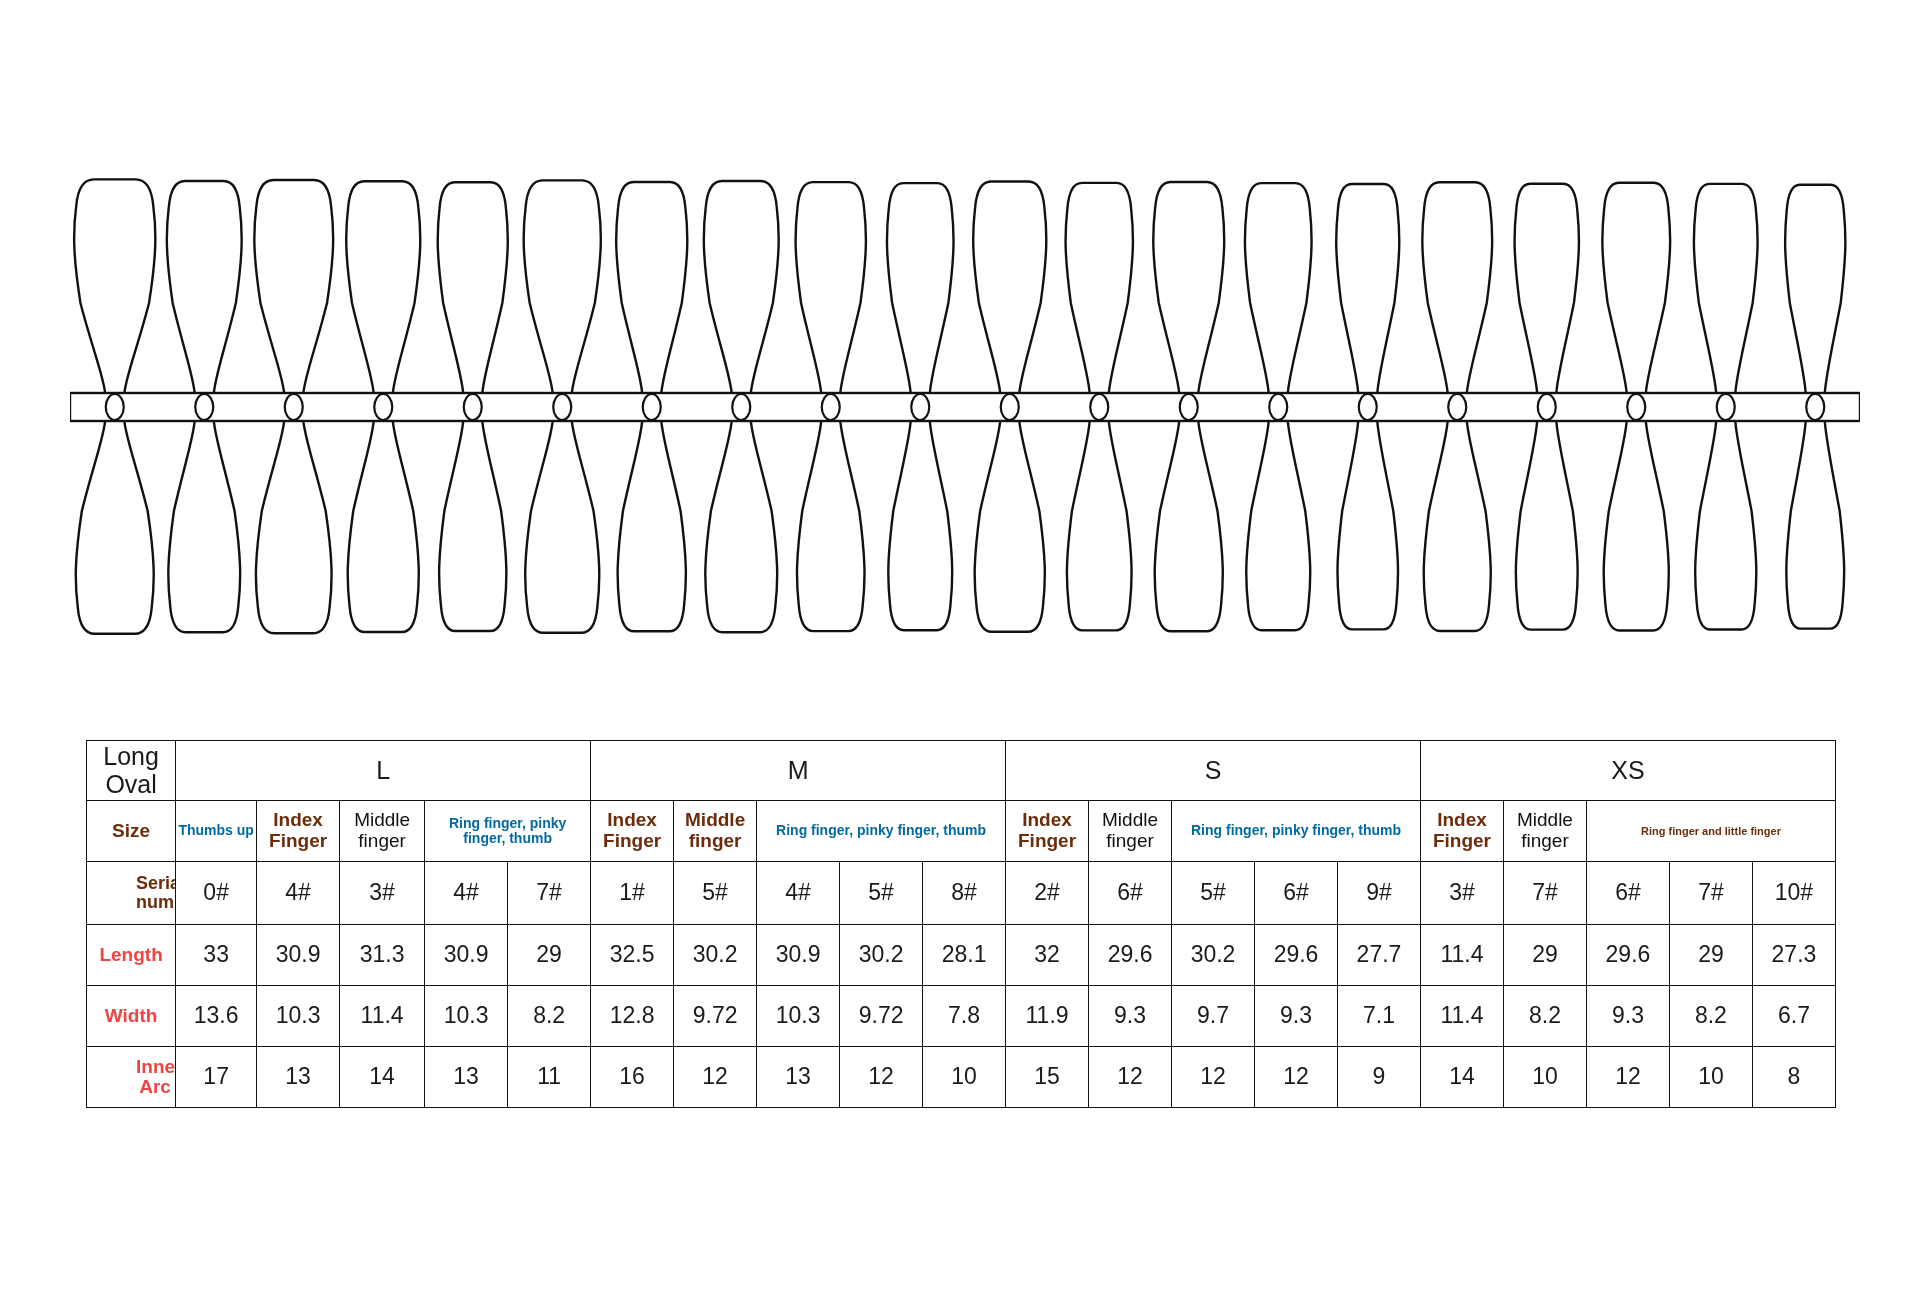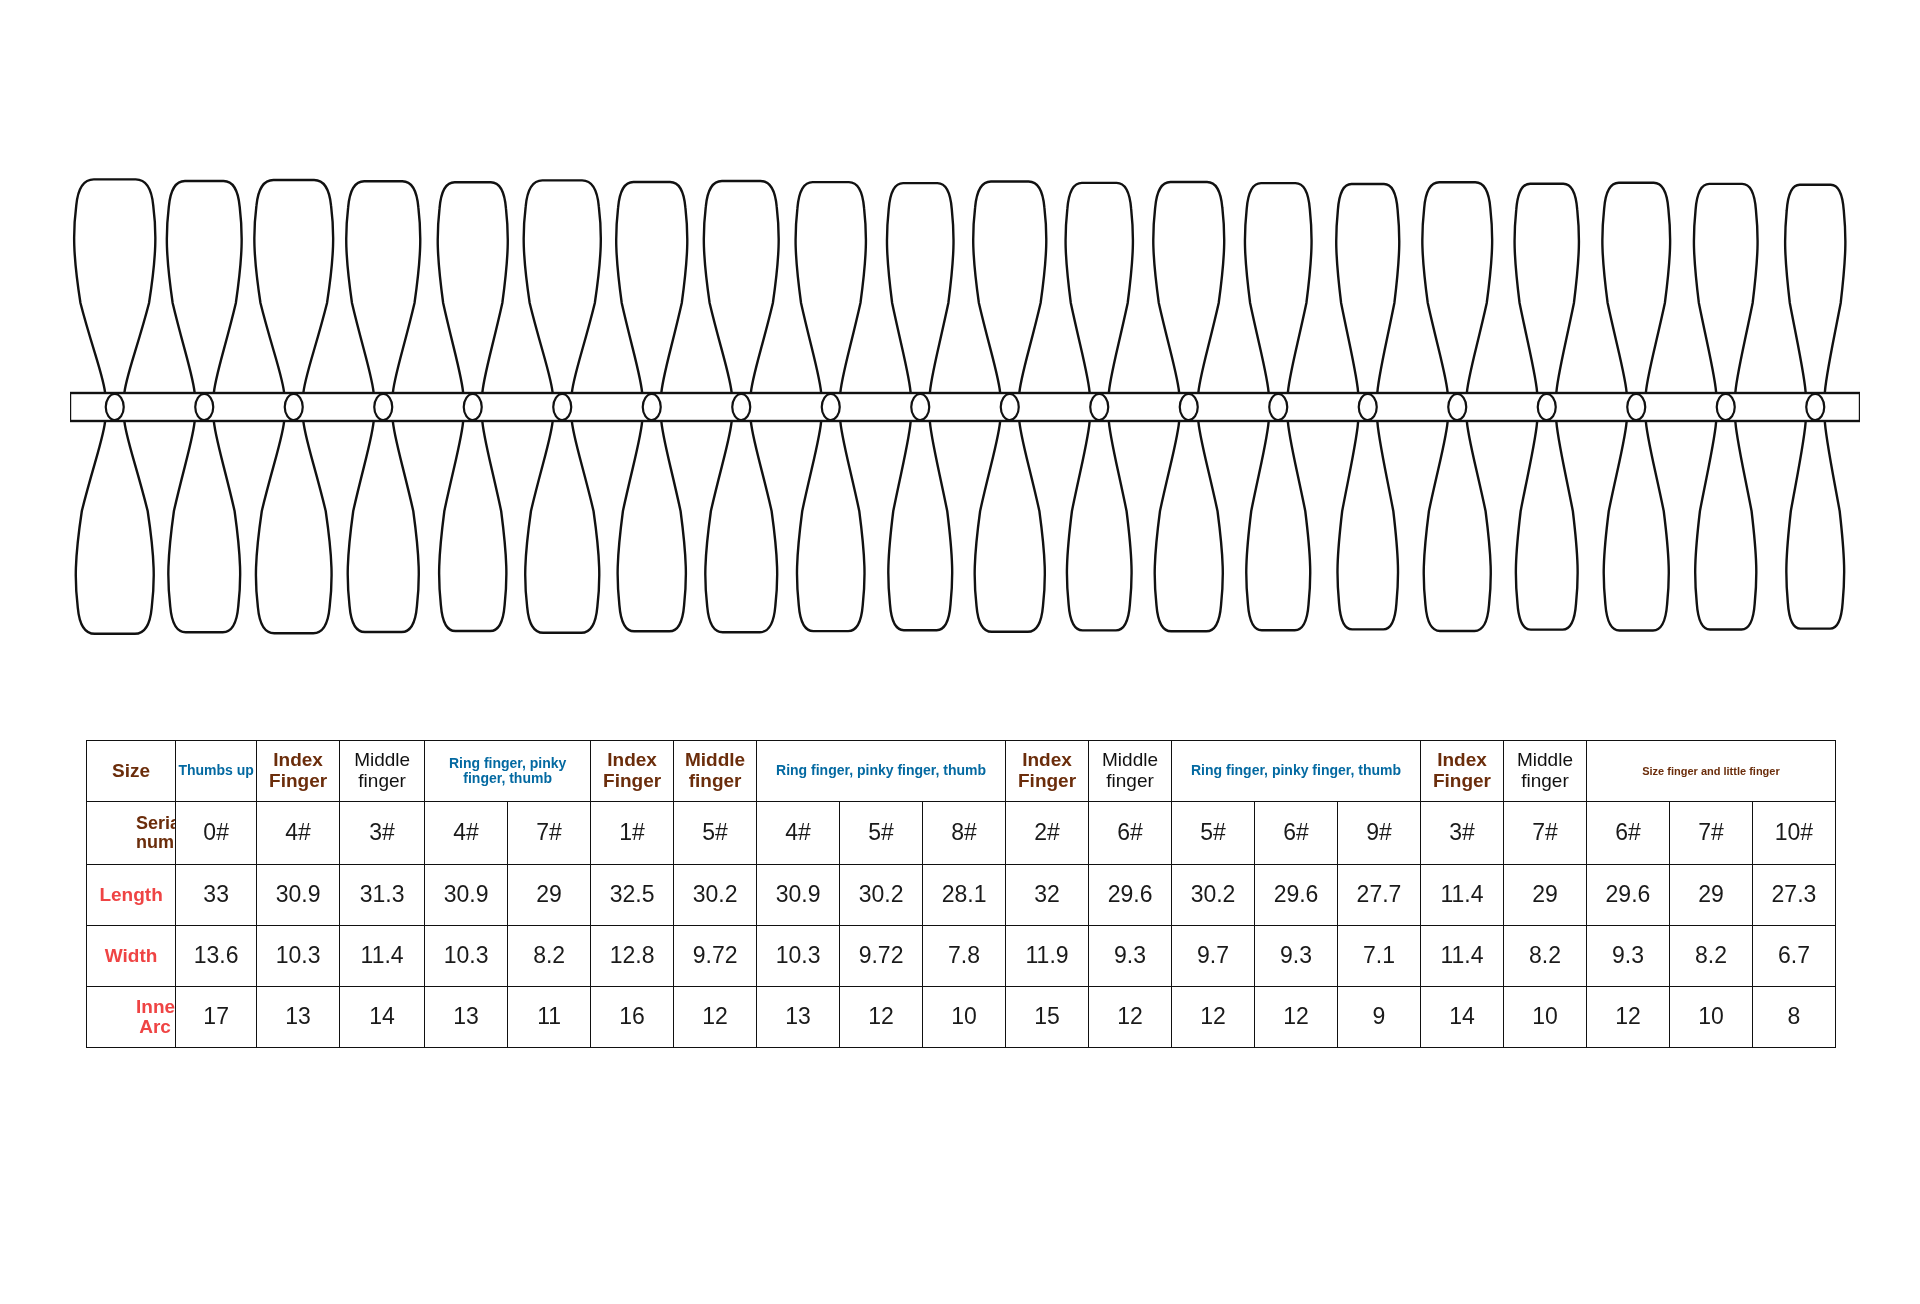--- a/index.html
+++ b/index.html
@@ -212,36 +212,43 @@
           <col style="width:80px">
           <col style="width:80px">
           <col style="width:80px">
         <col style="width:80px">
           <col style="width:80px">
           <col style="width:80px">
           <col style="width:80px">
           <col style="width:80px">
       </colgroup>
       <tbody>
+        <tr class="group-row">
+          <td class="corner-label">Long Oval</td>
+          <td colspan="5">L</td>
+          <td colspan="5">M</td>
+          <td colspan="5">S</td>
+          <td colspan="5">XS</td>
+        </tr>
 
         <tr class="finger-row">
           <td class="row-label">Size</td>
           <td class="small">Thumbs up</td>
           <td>Index Finger</td>
           <td class="plain">Middle finger</td>
           <td class="small" colspan="2">Ring finger, pinky finger, thumb</td>
           <td>Index Finger</td>
           <td>Middle finger</td>
           <td class="small" colspan="3">Ring finger, pinky finger, thumb</td>
           <td>Index Finger</td>
           <td class="plain">Middle finger</td>
           <td class="small" colspan="3">Ring finger, pinky finger, thumb</td>
           <td>Index Finger</td>
           <td class="plain">Middle finger</td>
-          <td class="xsmall" colspan="3">Size finger and little finger</td>
+          <td class="xsmall" colspan="3">Ring finger and little finger</td>
         </tr>
 
         <tr class="serial-row">
           <td class="row-label">
             <span class="two-line">Serial</span>
             <span class="two-line">number</span>
           </td>
         <td>0#</td>
             <td>4#</td>
             <td>3#</td>

